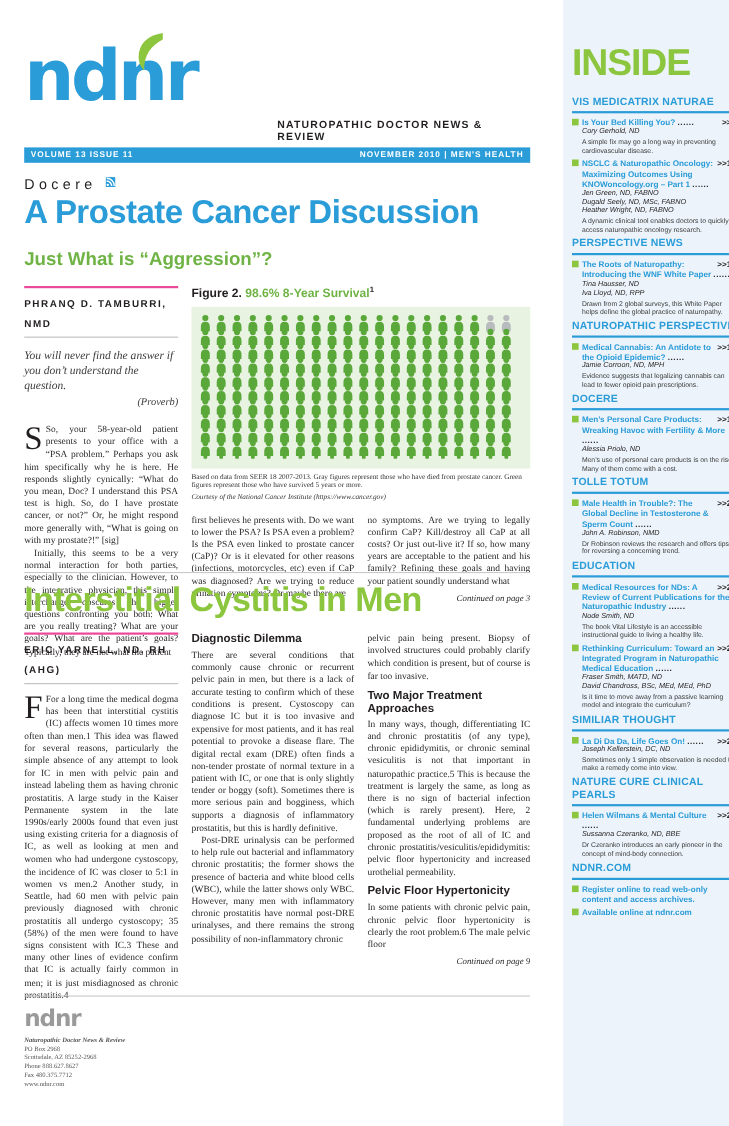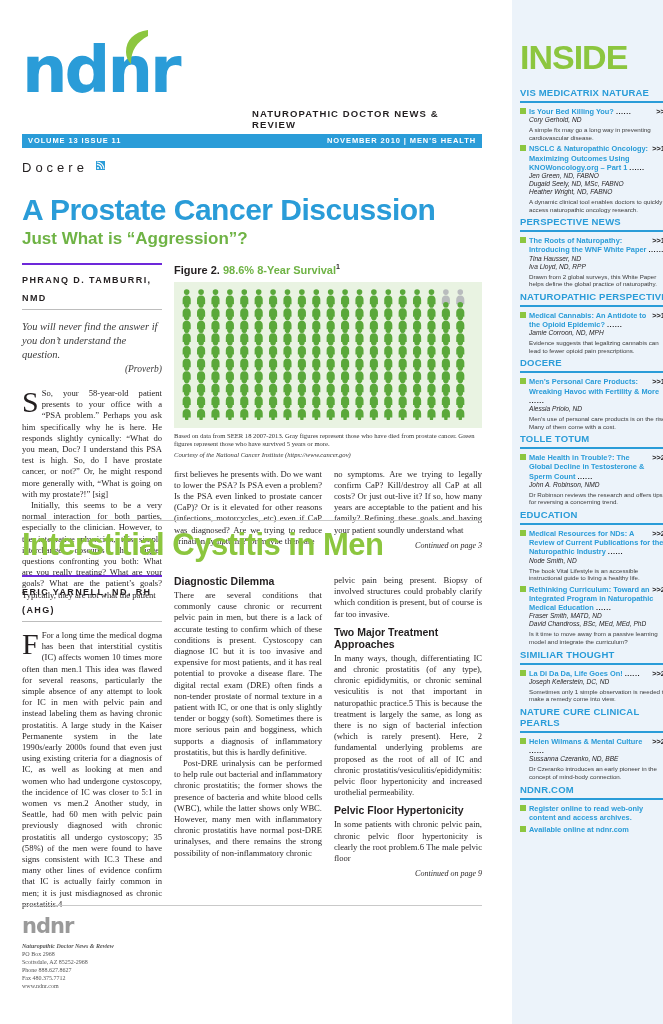--- a/index.html
+++ b/index.html
@@ -12,27 +12,27 @@
   .leaf{position:absolute;left:124px;top:30px;width:26px;height:34px;}
   .tagline{position:absolute;left:252px;top:108px;font-family:"Liberation Sans",sans-serif;font-size:9.5px;letter-spacing:1.1px;color:#231f20;font-weight:bold;}
   .volbar{position:absolute;left:22px;top:134px;width:460px;height:14px;background:#2a9cd8;}
   .volbar .vol{position:absolute;left:6px;top:2px;color:#fff;font-family:"Liberation Sans",sans-serif;font-size:7.5px;letter-spacing:.9px;font-weight:bold;}
   .volbar .dt{position:absolute;right:6px;top:2px;color:#fff;font-family:"Liberation Sans",sans-serif;font-size:7.5px;letter-spacing:.9px;font-weight:bold;}
 
   
   .kicker{font-family:"Liberation Sans",sans-serif;font-size:13px;letter-spacing:4px;color:#231f20;}
   .kicker .rss{display:inline-block;width:9px;height:9px;vertical-align:2px;}
   .headline{font-family:"Liberation Sans",sans-serif;font-weight:bold;font-size:30px;color:#2a9cd8;letter-spacing:-.5px;line-height:34px;}
-  .subhead{font-family:"Liberation Sans",sans-serif;font-weight:bold;font-size:17px;color:#6fb345;margin-top:2px;}
+  .subhead{font-family:"Liberation Sans",sans-serif;font-weight:bold;font-size:17px;color:#6fb345;margin-top:15px;}
   .rule{height:1px;background:#c9c9c9;}
 
   
   .art1{position:absolute;left:22px;top:160px;width:460px;}
   .byline{font-family:"Liberation Sans",sans-serif;font-size:9px;font-weight:bold;letter-spacing:1.4px;color:#231f20;}
-  .bylinebox{border-top:2px solid #6d28d9;border-bottom:1px solid #bdbdbd;padding:4px 0 4px 0;}
+  .bylinebox{border-top:2px solid #ec4899;border-bottom:1px solid #bdbdbd;padding:4px 0 4px 0;}
   .pq{font-family:"Liberation Serif",serif;font-style:italic;font-size:10.5px;line-height:14px;color:#3b3b3b;}
   .pq .attr{display:block;text-align:right;font-size:9.5px;}
   .body{font-size:8.6px;line-height:11.2px;text-align:justify;}
   .body p{margin:0 0 0 0;text-indent:9px;}
   .body p.first{text-indent:0;}
   .dropcap{float:left;font-family:"Liberation Serif",serif;font-size:30px;line-height:24px;padding:2px 3px 0 0;font-weight:normal;}
   .figcap{font-family:"Liberation Sans",sans-serif;font-size:11px;font-weight:bold;color:#231f20;}
   .figcap .pct{color:#6fb345;}
   .figsrc{font-size:6.6px;line-height:8px;color:#333;}
   .figsrc i{font-style:italic;}
@@ -82,21 +82,21 @@
   <div class="art1">
     <div class="kicker">
       <span>Docere</span>
       <svg class="rss" viewBox="0 0 10 10">
           <rect width="10" height="10" fill="#2a9cd8"></rect>
           <circle cx="2.2" cy="7.8" r="1.2" fill="#fff"></circle>
           <path d="M1 4.6a4.4 4.4 0 0 1 4.4 4.4h1.5A5.9 5.9 0 0 0 1 3.1z" fill="#fff"></path>
           <path d="M1 1.8A7.2 7.2 0 0 1 8.2 9h1.3A8.5 8.5 0 0 0 1 .5z" fill="#fff"></path>
         </svg>
     </div>
-    <div class="headline" style="margin-top:18px">A Prostate Cancer Discussion</div>
+    <div class="headline" style="margin-top:2px">A Prostate Cancer Discussion</div>
     <div class="subhead">Just What is “Aggression”?</div>
 
     <div style="position:relative;margin-top:14px;height:332px;">
 
       <div style="position:absolute;left:0;top:0;width:140px;">
         <div class="bylinebox">
           <span class="byline">PHRANQ D. TAMBURRI, NMD</span>
         </div>
         <div class="pq" style="margin-top:10px;">
           <span>You will never find the answer if you don’t understand the question.</span>

